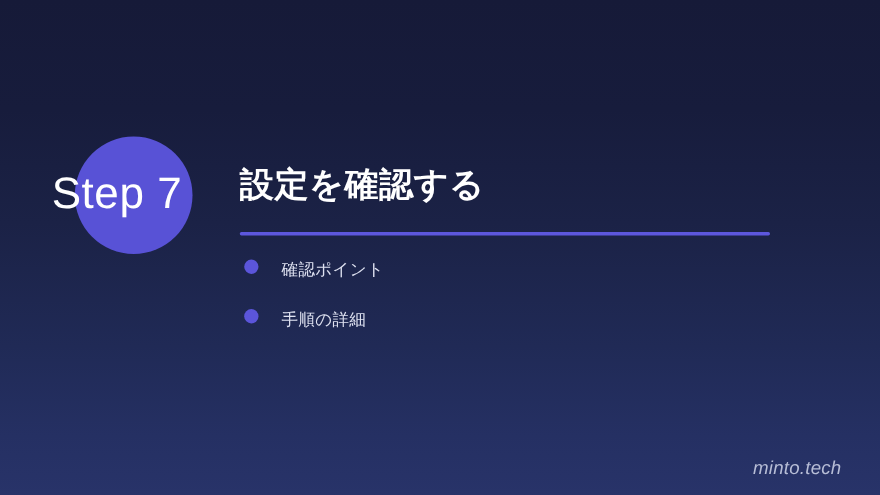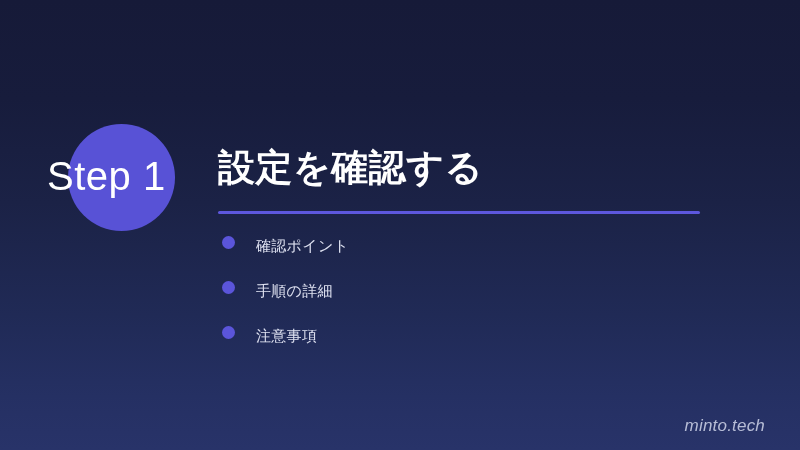--- a/index.html
+++ b/index.html
@@ -46,21 +46,21 @@
     white-space: nowrap;
     line-height: 48px;
   }
   #content {
     position: absolute;
     left: 218px;
     top: 146px;
     width: 500px;
   }
   #slide-title {
-    font-size: 37px;
+    font-size: 31px;
     font-weight: bold;
     color: #ffffff;
     line-height: 44px;
     letter-spacing: 0.5px;
     margin: 0;
   }
   #title-rule {
     margin-top: 21px;
     width: 482px;
     height: 3px;
@@ -104,43 +104,39 @@
     font-style: italic;
   }
 </style>
 </head>
 <body>
 
 <div id="slide">
 
   <div id="step-circle"></div>
 
-  <div id="step-label">Step 1</div>
+  <div id="step-label">Step 7</div>
 
   <div id="content">
 
     <h1 id="slide-title">設定を確認する</h1>
 
     <div id="title-rule"></div>
 
     <ul id="bullet-list">
 
       <li class="bullet-item">
         <span class="bullet-dot"></span>
         <span class="bullet-text">確認ポイント</span>
       </li>
 
       <li class="bullet-item">
         <span class="bullet-dot"></span>
         <span class="bullet-text">手順の詳細</span>
       </li>
 
-      <li class="bullet-item">
-        <span class="bullet-dot"></span>
-        <span class="bullet-text">注意事項</span>
-      </li>
 
     </ul>
   </div>
 
   <div id="footer-brand">minto.tech</div>
 
 </div>
 
 </body></html>

